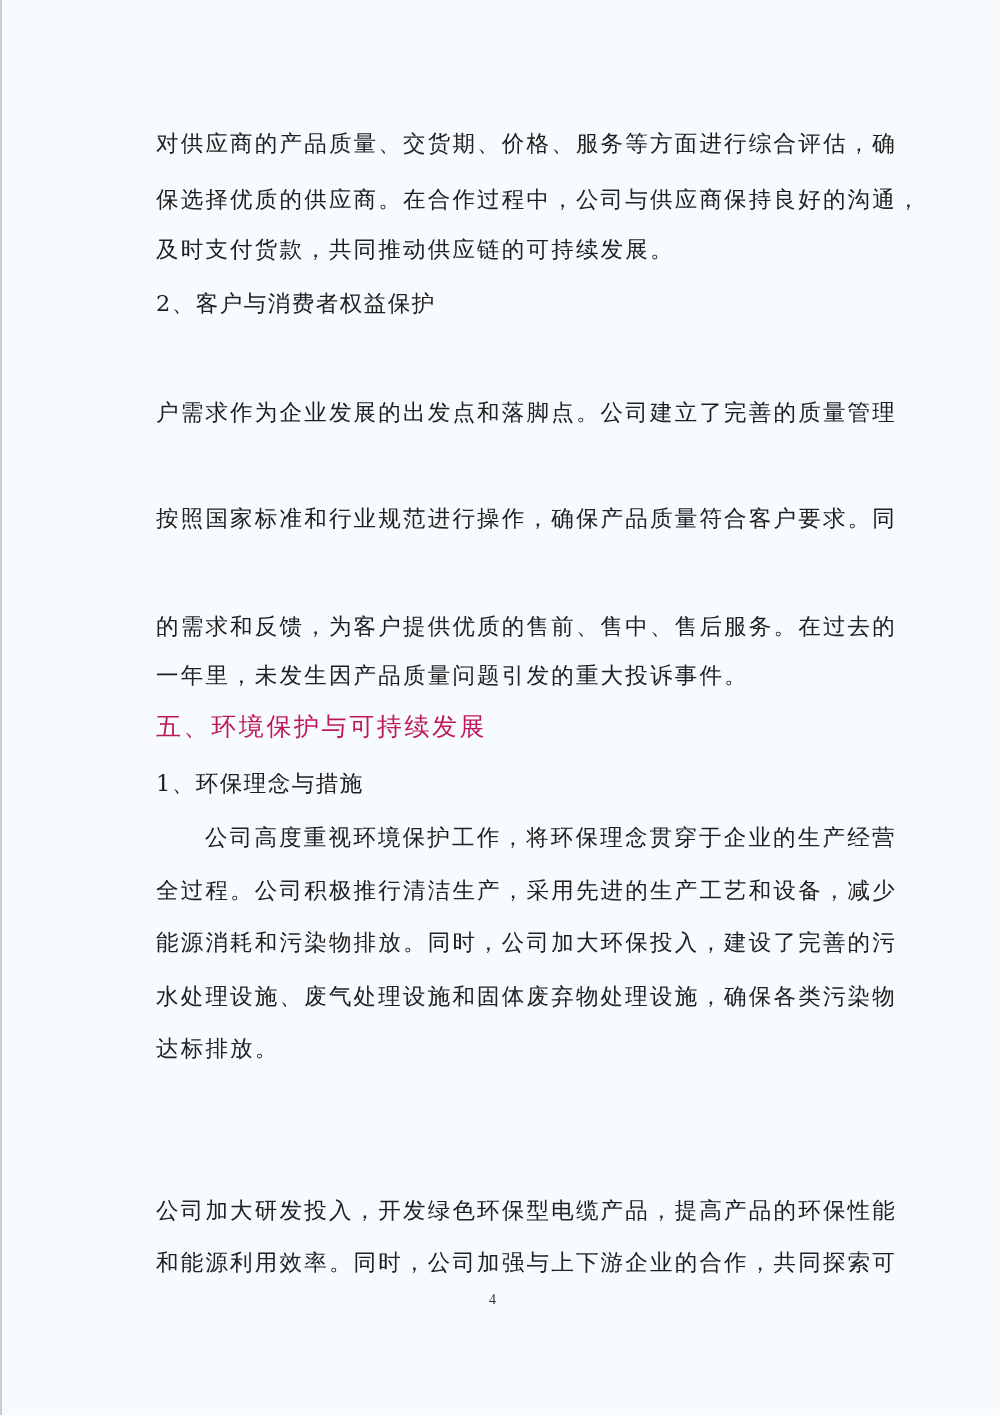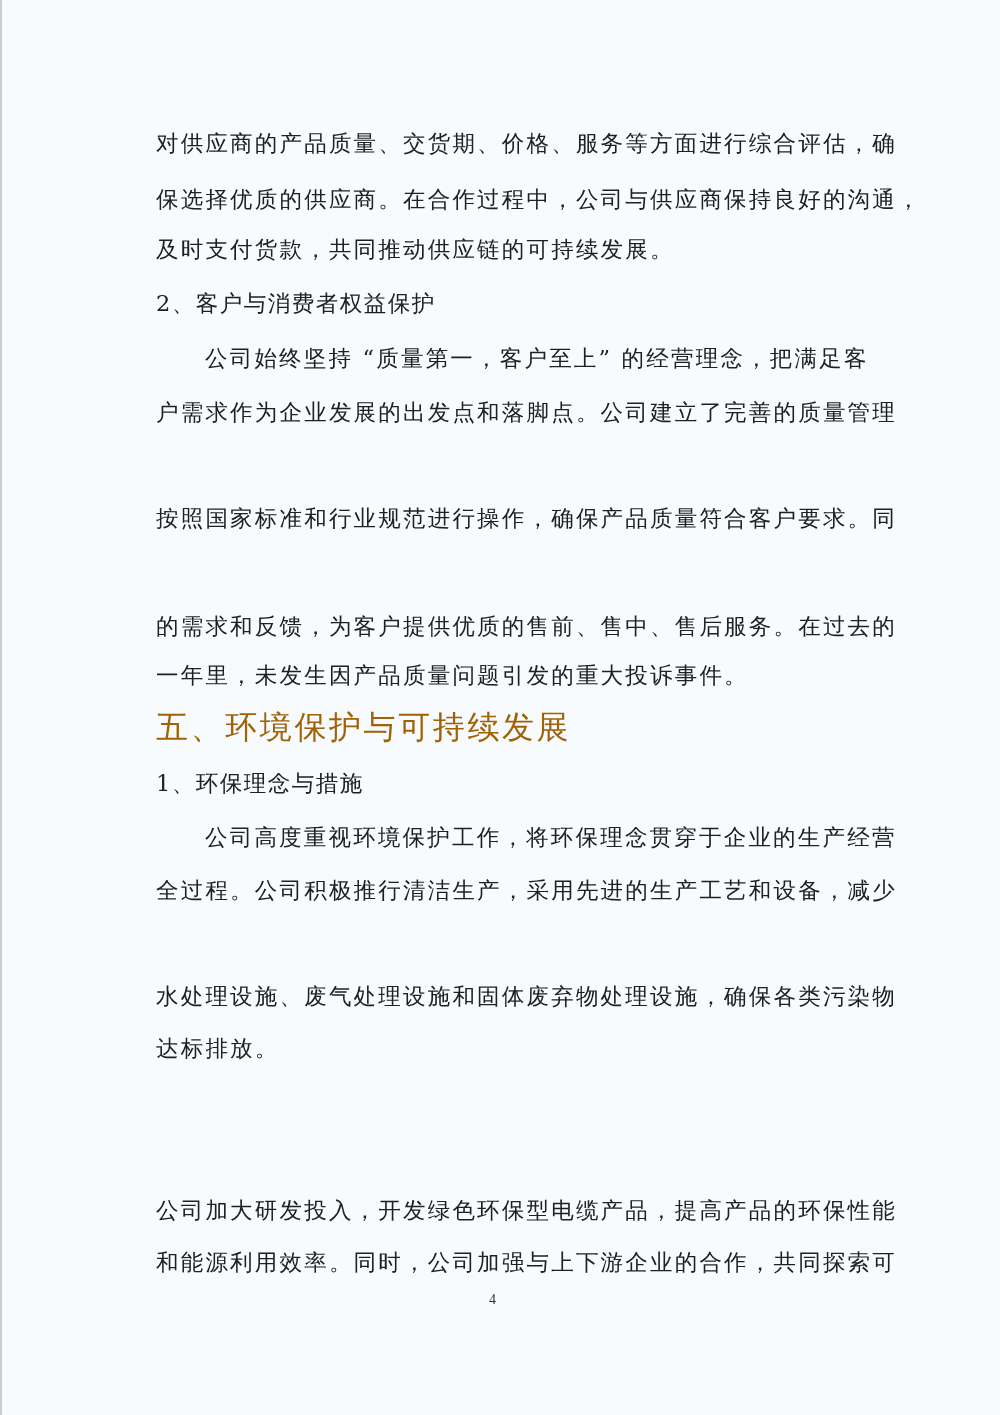--- a/index.html
+++ b/index.html
@@ -34,23 +34,23 @@
     line-height: 32px;
     font-size: 22.5px;
     letter-spacing: 2.2px;
     white-space: nowrap;
     color: #202020;
     margin-left: 8px;
   }
   .line.indent { left: 197px; }
   .line.sub { letter-spacing: 1.5px; }
   .line.heading {
-    font-size: 32px;
+    font-size: 25px;
     letter-spacing: 2.6px;
-    color: #a16207;
+    color: #be185d;
     height: 36px;
     line-height: 36px;
   }
   .page-number {
     position: absolute;
     left: 489px;
     top: 1292px;
     font-family: "Liberation Serif", serif;
     font-size: 14px;
     color: #333;
@@ -61,31 +61,31 @@
 
 <div class="left-edge"></div>
 
 <div class="page">
 
   <div class="line" style="top:127px">对供应商的产品质量、交货期、价格、服务等方面进行综合评估，确</div>
   <div class="line" style="top:183px">保选择优质的供应商。在合作过程中，公司与供应商保持良好的沟通，</div>
   <div class="line" style="top:233px">及时支付货款，共同推动供应链的可持续发展。</div>
 
   <div class="line sub" style="top:287px">2、客户与消费者权益保护</div>
-  <div class="line indent" style="top:342px">公司始终坚持 “质量第一，客户至上” 的经营理念，把满足客</div>
   <div class="line" style="top:396px">户需求作为企业发展的出发点和落脚点。公司建立了完善的质量管理</div>
   <div class="line" style="top:502px">按照国家标准和行业规范进行操作，确保产品质量符合客户要求。同</div>
   <div class="line" style="top:610px">的需求和反馈，为客户提供优质的售前、售中、售后服务。在过去的</div>
   <div class="line" style="top:659px">一年里，未发生因产品质量问题引发的重大投诉事件。</div>
 
   <div class="line heading" style="top:709px">五、环境保护与可持续发展</div>
 
   <div class="line sub" style="top:767px">1、环保理念与措施</div>
   <div class="line indent" style="top:821px">公司高度重视环境保护工作，将环保理念贯穿于企业的生产经营</div>
   <div class="line" style="top:874px">全过程。公司积极推行清洁生产，采用先进的生产工艺和设备，减少</div>
+  <div class="line" style="top:926px">能源消耗和污染物排放。同时，公司加大环保投入，建设了完善的污</div>
   <div class="line" style="top:980px">水处理设施、废气处理设施和固体废弃物处理设施，确保各类污染物</div>
   <div class="line" style="top:1032px">达标排放。</div>
 
   <div class="line" style="top:1194px">公司加大研发投入，开发绿色环保型电缆产品，提高产品的环保性能</div>
   <div class="line" style="top:1246px">和能源利用效率。同时，公司加强与上下游企业的合作，共同探索可</div>
 
   <div class="page-number">4</div>
 </div>
 
 </body></html>

